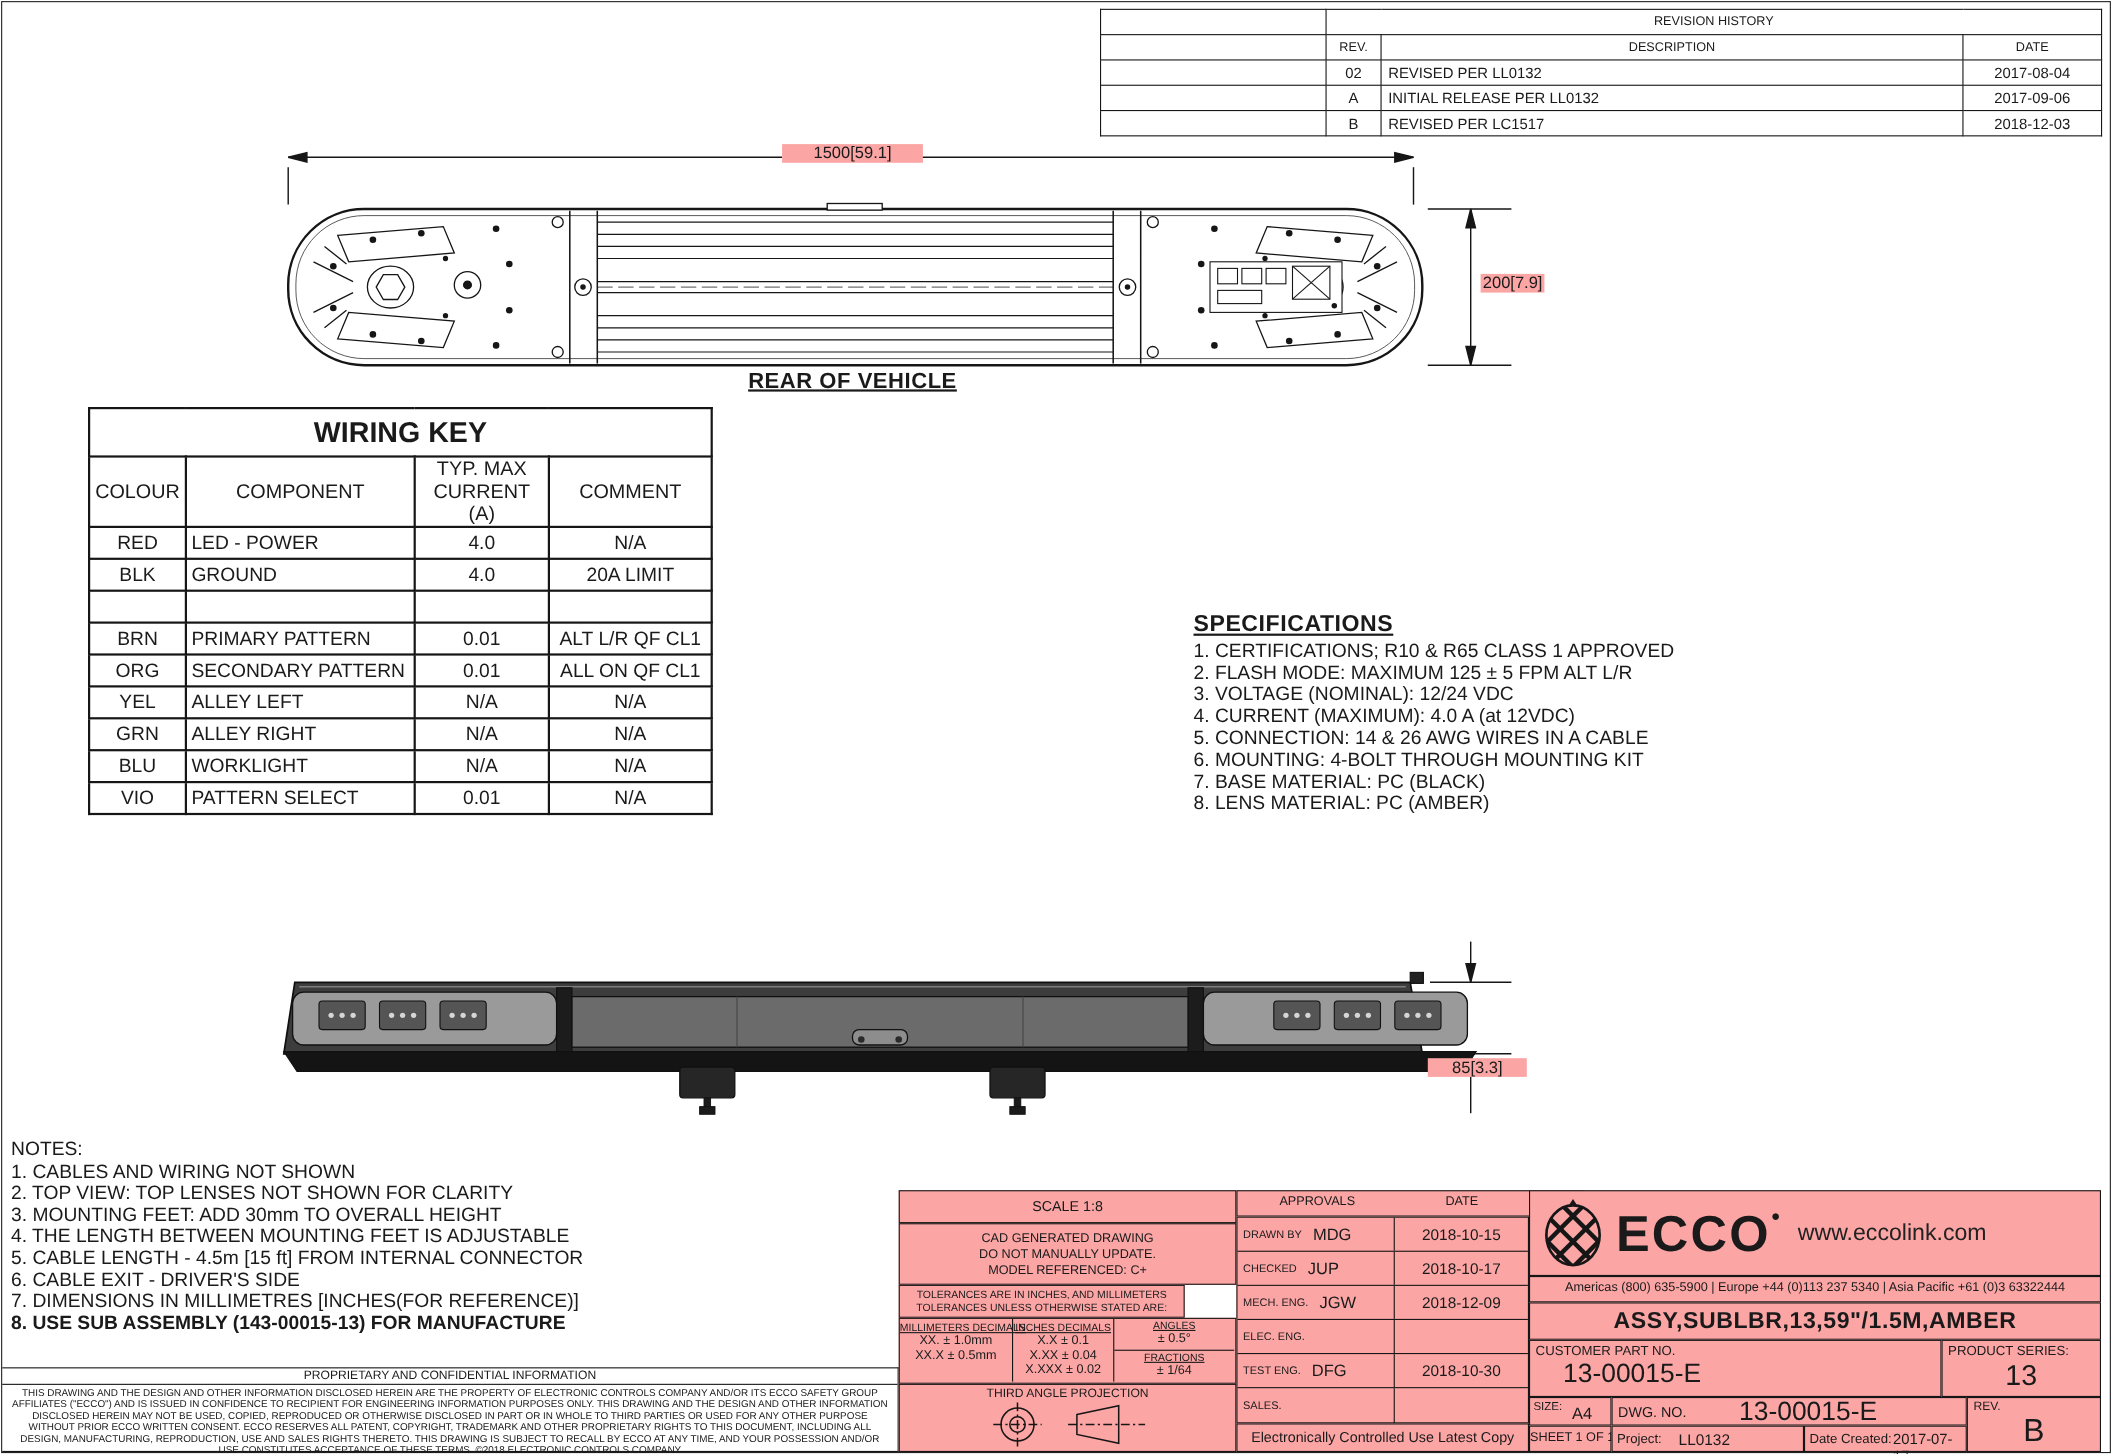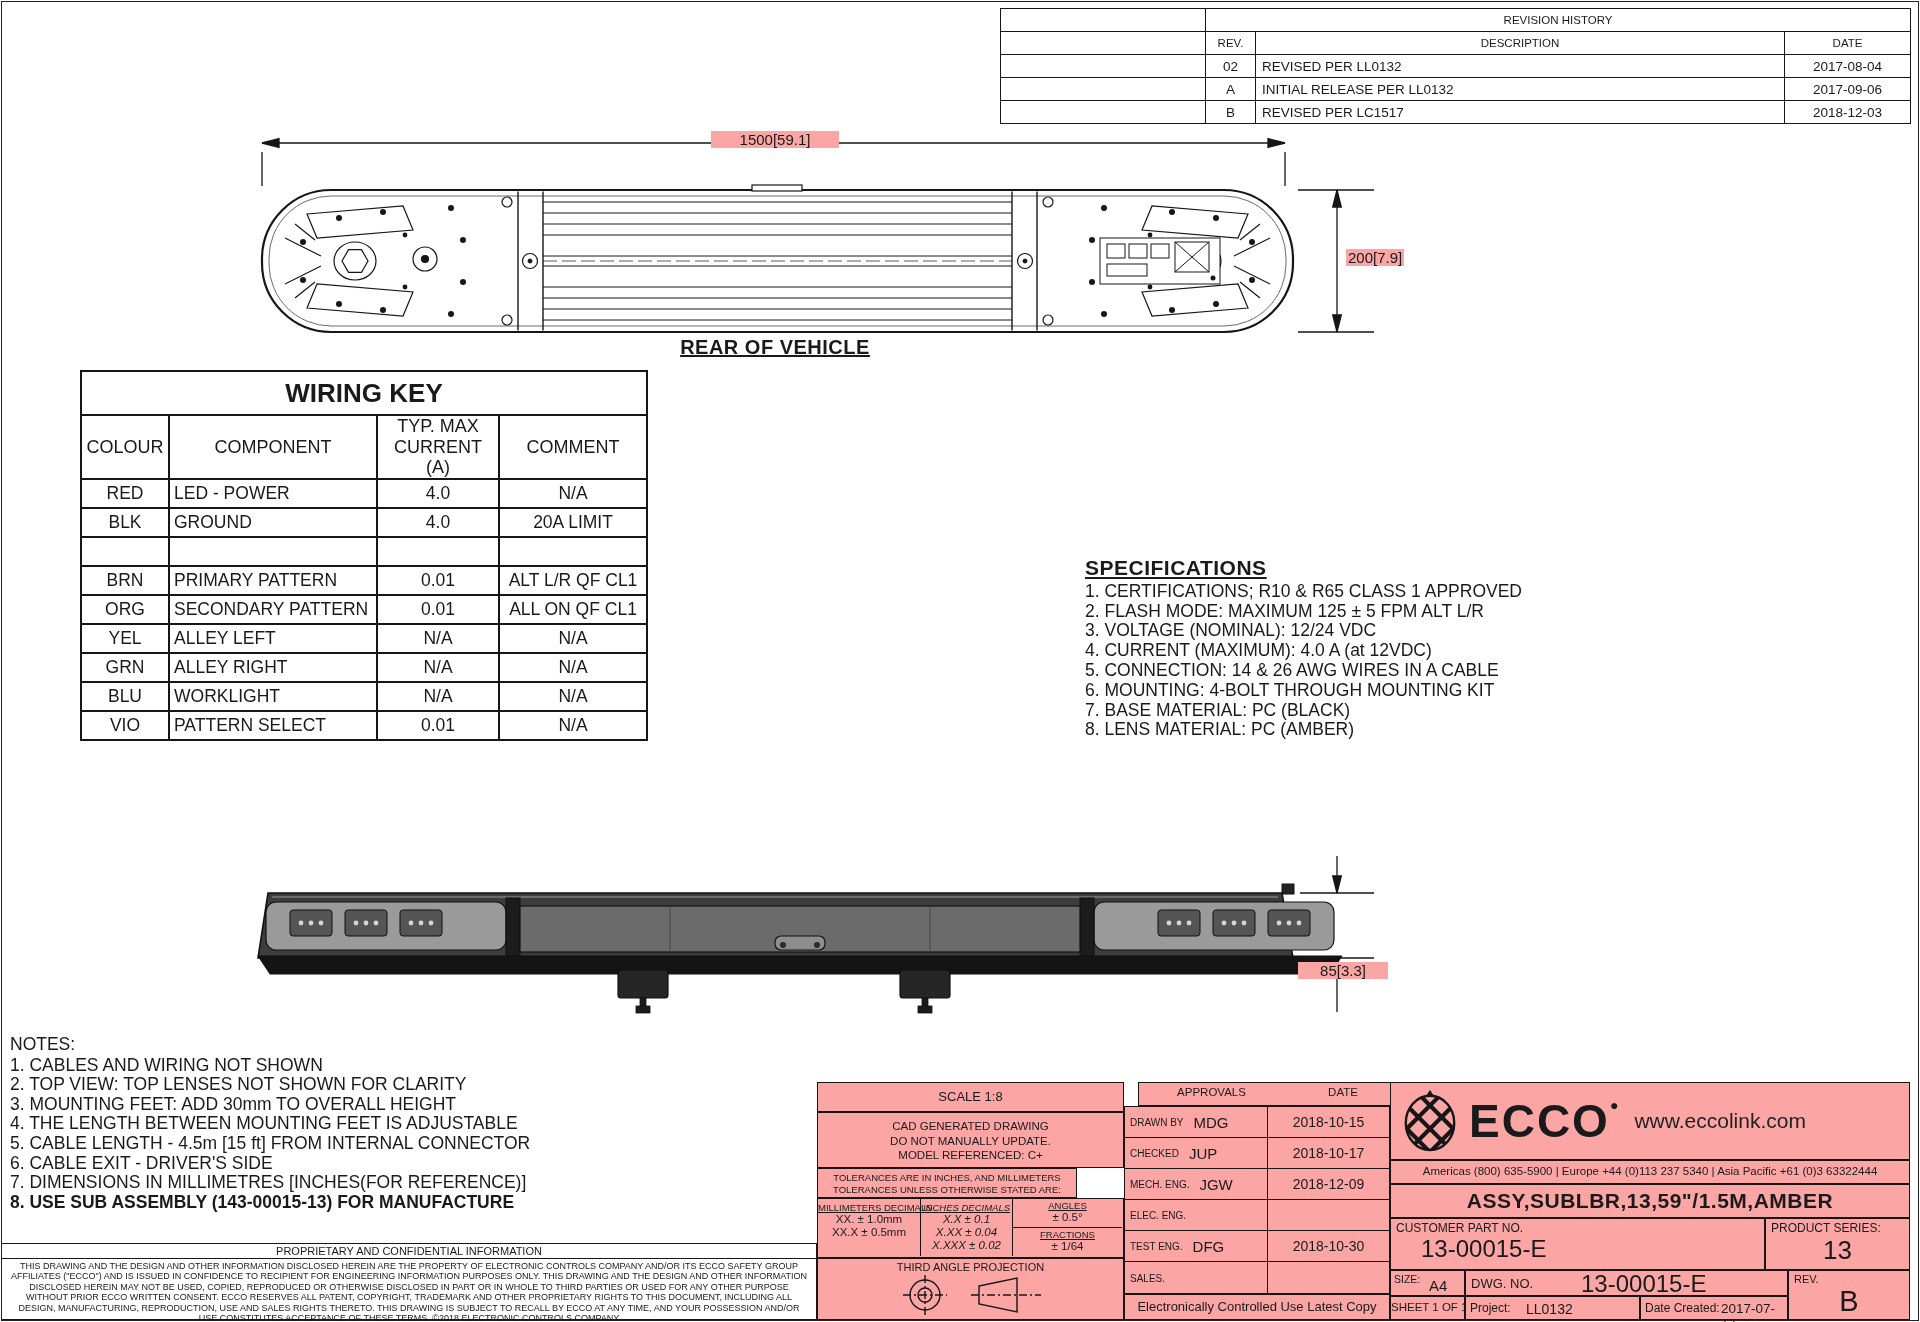--- a/index.html
+++ b/index.html
@@ -374,21 +374,21 @@
 MODEL REFERENCED: C+</div>
   <div class="tb-cell ctr pre" style="left:0;top:86px;width:260px;height:30px;font-size:9.5px;line-height:11.5px;padding-top:3px;">TOLERANCES ARE IN INCHES, AND MILLIMETERS
 TOLERANCES UNLESS OTHERWISE STATED ARE:</div>
 
   <div class="tb-cell" style="left:0;top:116px;width:307px;height:60px;">
     <div class="abs" style="left:0;top:0;width:103px;height:57px;border-right:1.5px solid #161616;">
       <div class="tol-lab">MILLIMETERS DECIMALS</div>
       <div class="tol-val pre">XX. ±  1.0mm
 XX.X ±  0.5mm</div>
     </div>
-    <div class="abs" style="left:103px;top:0;width:92px;height:57px;border-right:1.5px solid #161616;font-style:italic;">
+    <div class="abs" style="left:103px;top:0;width:92px;height:57px;border-right:1.5px solid #161616;">
       <div class="tol-lab">INCHES DECIMALS</div>
       <div class="tol-val pre">X.X ± 0.1
 X.XX ± 0.04
 X.XXX ± 0.02</div>
     </div>
     <div class="abs" style="left:195px;top:0;width:109px;height:28.5px;border-bottom:1.5px solid #161616;">
       <div class="tol-lab" style="padding-top:1px;">ANGLES</div>
       <div class="tol-val">± 0.5°</div>
     </div>
     <div class="abs" style="left:195px;top:28.5px;width:109px;height:28.5px;">
@@ -404,21 +404,21 @@
         <circle cx="34" cy="21" r="15"></circle>
             <circle cx="34" cy="21" r="7"></circle>
         <line x1="12" y1="21" x2="56" y2="21" stroke-dasharray="8 3 2 3"></line>
         <line x1="34" y1="1" x2="34" y2="41" stroke-dasharray="8 3 2 3"></line>
         <polygon points="88,12 126,4 126,38 88,30"></polygon>
         <line x1="80" y1="21" x2="150" y2="21" stroke-dasharray="8 3 2 3"></line>
       </g>
     </svg>
   </div>
 
-  <div class="tb-cell" style="left:321px;top:0;width:316px;height:24px;">
+  <div class="tb-cell" style="left:307px;top:0;width:316px;height:24px;">
     <span class="abs ctr" style="left:0;top:3px;width:145px;font-size:11.5px;">APPROVALS</span>
     <span class="abs ctr" style="left:145px;top:3px;width:118px;font-size:11.5px;">DATE</span>
   </div>
   <div class="tb-cell" style="left:307px;top:24px;width:266px;height:188px;">
     <div class="ap-row">
       <div class="ap-left">
             <span class="ap-role">DRAWN BY</span>
         <span class="ap-name">MDG</span>
           </div>
       <div class="ap-date">2018-10-15</div>

